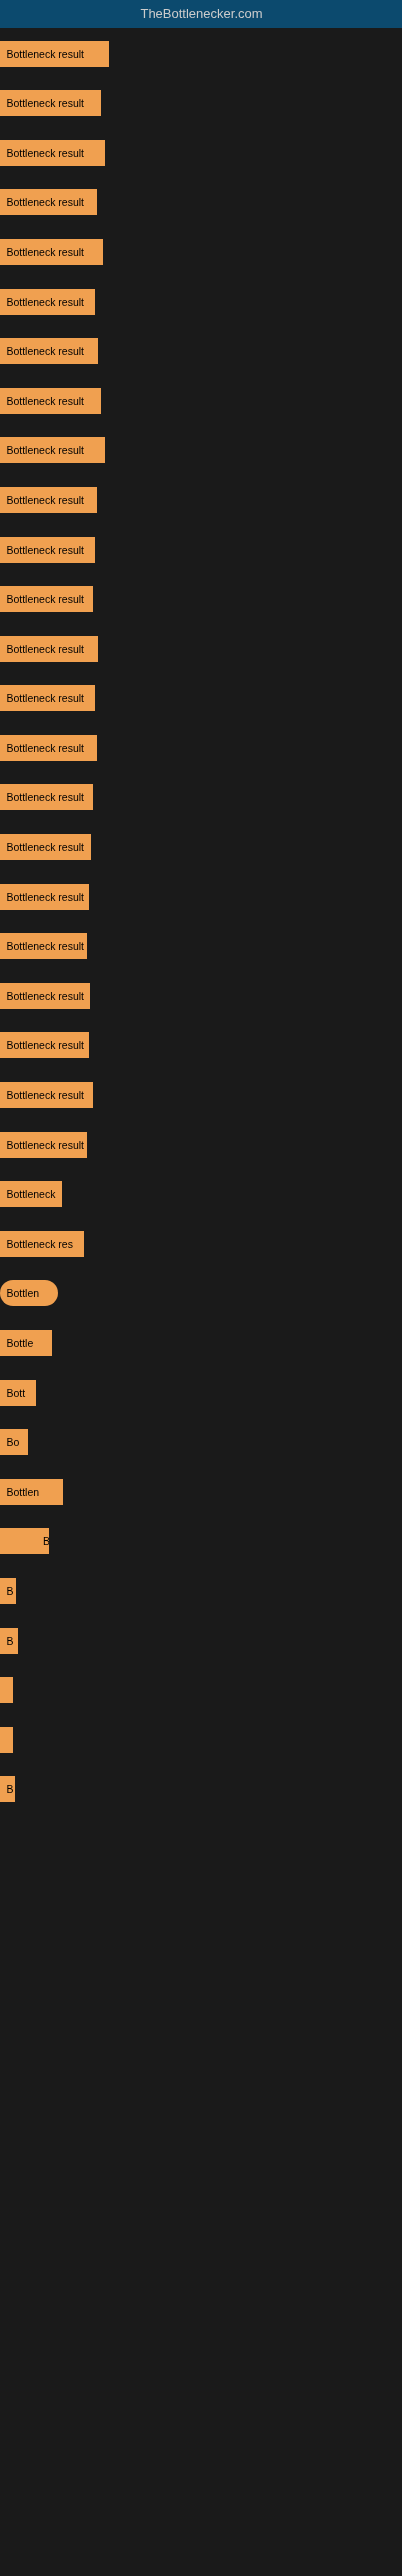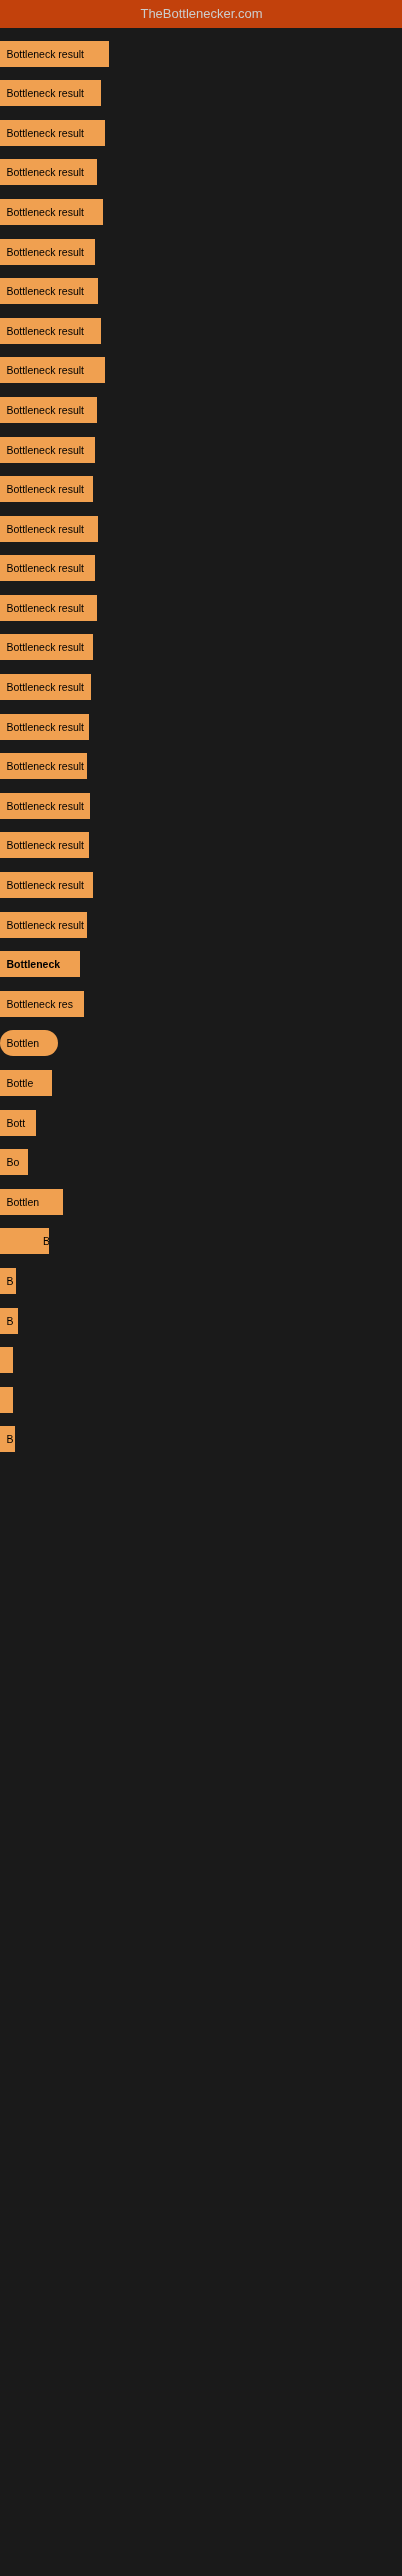--- a/index.html
+++ b/index.html
@@ -14,28 +14,28 @@
       background-color: #1a1a1a;
       font-family: Arial, sans-serif;
       position: relative;
     }
 
     .site-title {
       text-align: center;
       color: #cccccc;
       font-size: 13px;
       padding: 6.4px 0;
-      background-color: #c2410c;
+      background-color: #0c4a6e;
     }
 
     .bars-container {
       padding: 8px 0;
       display: flex;
       flex-direction: column;
-      gap: 4px;
+      gap: 14px;
     }
 
     .bar-row {
       display: flex;
       align-items: center;
       padding: 4.8px 0;
       min-height: 35px;
     }
 
     .bar {
@@ -122,21 +122,21 @@
     <div class="bar-row">
       <div class="bar" style="width: 89px;">Bottleneck result</div>
     </div>
     <div class="bar-row">
       <div class="bar" style="width: 93px;">Bottleneck result</div>
     </div>
     <div class="bar-row">
       <div class="bar" style="width: 87px;">Bottleneck result</div>
     </div>
     <div class="bar-row">
-      <div class="bar" style="width: 80px; font-weight: bold;">Bottleneck</div>
+      <div class="bar" style="width: 62px;">Bottleneck</div>
     </div>
     <div class="bar-row">
       <div class="bar" style="width: 84px;">Bottleneck res</div>
     </div>
     <div class="bar-row">
       <div class="bar" style="width: 58px; border-radius: 13px;">Bottlen</div>
     </div>
     <div class="bar-row">
       <div class="bar" style="width: 52px;">Bottle</div>
     </div>

